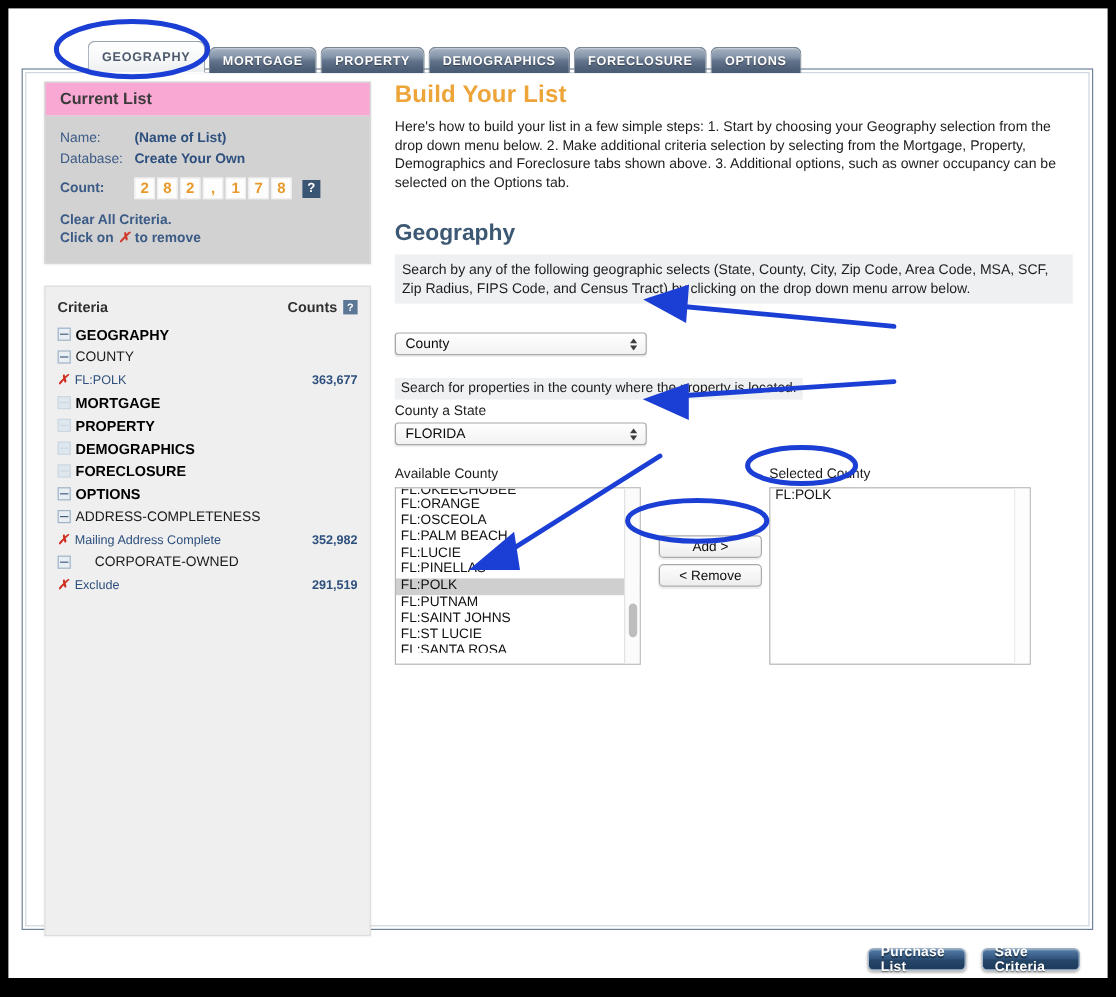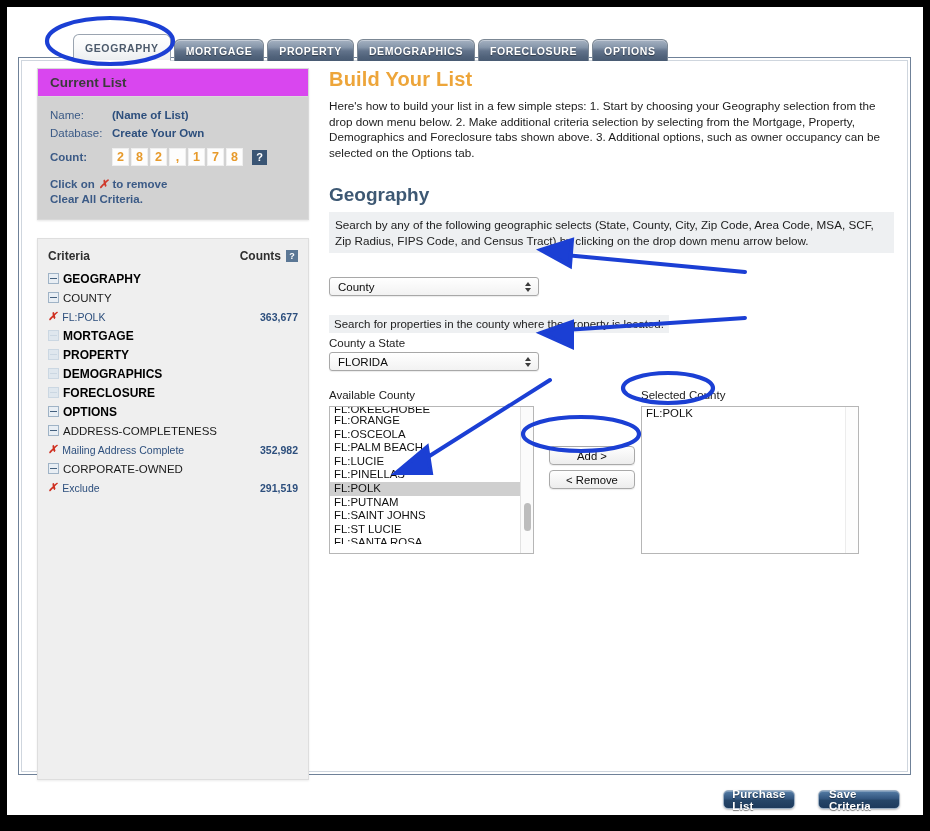--- a/index.html
+++ b/index.html
@@ -67,21 +67,21 @@
   .leftcol{position:absolute;left:18px;top:10px;width:272px;}
 
   .curlist{
     width:272px;
     background:#d2d2d2;
     border:1px solid #d9d9d9;
     box-sizing:border-box;
     box-shadow:0 1px 2px rgba(0,0,0,.10);
   }
   .curlist-head{
-    background:#d946ef;
+    background:#f9a8d4;
     height:27px;
     display:flex;align-items:center;
     padding-left:12px;
     font-size:13.5px;font-weight:bold;color:#3b3b3b;
     border-bottom:1px solid #d9d9d9;
   }
   .curlist-body{padding:12px 0 12px 12px;}
   .cl-row{display:flex;align-items:center;margin-bottom:6px;font-size:11.5px;}
   .cl-label{width:62px;font-weight:normal;color:#3b5a86;}
   .cl-value{font-weight:bold;color:#2d4f7d;font-size:11.5px;}
@@ -228,21 +228,21 @@
     background:linear-gradient(to bottom,#557da6 0%,#32557e 46%,#264668 54%,#1d3a5c 100%);
     border:1px solid #9db0c4;border-radius:5px;
     color:#ffffff;font-size:11.5px;font-weight:bold;
     display:flex;align-items:center;justify-content:center;
     padding:0 10px;box-sizing:border-box;
     text-shadow:0 1px 1px rgba(0,0,0,.5);
     box-shadow:0 1px 2px rgba(0,0,0,.25), inset 0 1px 0 rgba(255,255,255,.25);
     cursor:pointer;
     letter-spacing:.2px;
   }
-  #btn-purchase{left:716px;top:4px;width:72px;}
+  #btn-purchase{left:716px;top:4px;width:82px;}
   #btn-save{left:811px;top:4px;width:82px;}
 
   
   .anno{position:absolute;left:0;top:0;width:930px;height:831px;pointer-events:none;z-index:40;}
 </style>
 </head>
 <body>
 
 <div class="screen">
   <div class="page">
@@ -282,24 +282,24 @@
                   <span class="digit">8</span>
                   <span class="digit">2</span>
                   <span class="digit comma">,</span>
                   <span class="digit">1</span>
                   <span class="digit">7</span>
                   <span class="digit">8</span>
                 </span>
               <span class="help-sq">?</span>
             </div>
 
+            <div class="clear-line clear-link">Clear All Criteria.</div>
             <div class="clear-line">
               <span>Click on</span><span class="xmark">✗</span><span>to remove</span>
             </div>
-            <div class="clear-line clear-link">Clear All Criteria.</div>
           </div>
         </div>
 
         <div class="criteria">
           <div class="crit-head">
             <span class="c1">Criteria</span>
             <span class="c2">
               <span>Counts</span>
               <span class="help-sq-sm">?</span>
             </span>
@@ -371,21 +371,21 @@
               <div class="crit-row">
                 <span class="name">
                   <span class="xred">✗</span>
                   <span class="lvl2" style="margin-left: 0px;">Mailing Address Complete</span>
                 </span>
                 <span class="cnt">352,982</span>
               </div>
               <div class="crit-row">
                 <span class="name">
                   <span class="pmbox"></span>
-                  <span class="lvl1" style="margin-left: 0px;">CORPORATE-OWNED</span>
+                  <span class="lvl1" style="margin-left: 16px;">CORPORATE-OWNED</span>
                 </span>
                 <span class="cnt"></span>
               </div>
               <div class="crit-row">
                 <span class="name">
                   <span class="xred">✗</span>
                   <span class="lvl2" style="margin-left: 0px;">Exclude</span>
                 </span>
                 <span class="cnt">291,519</span>
               </div>

